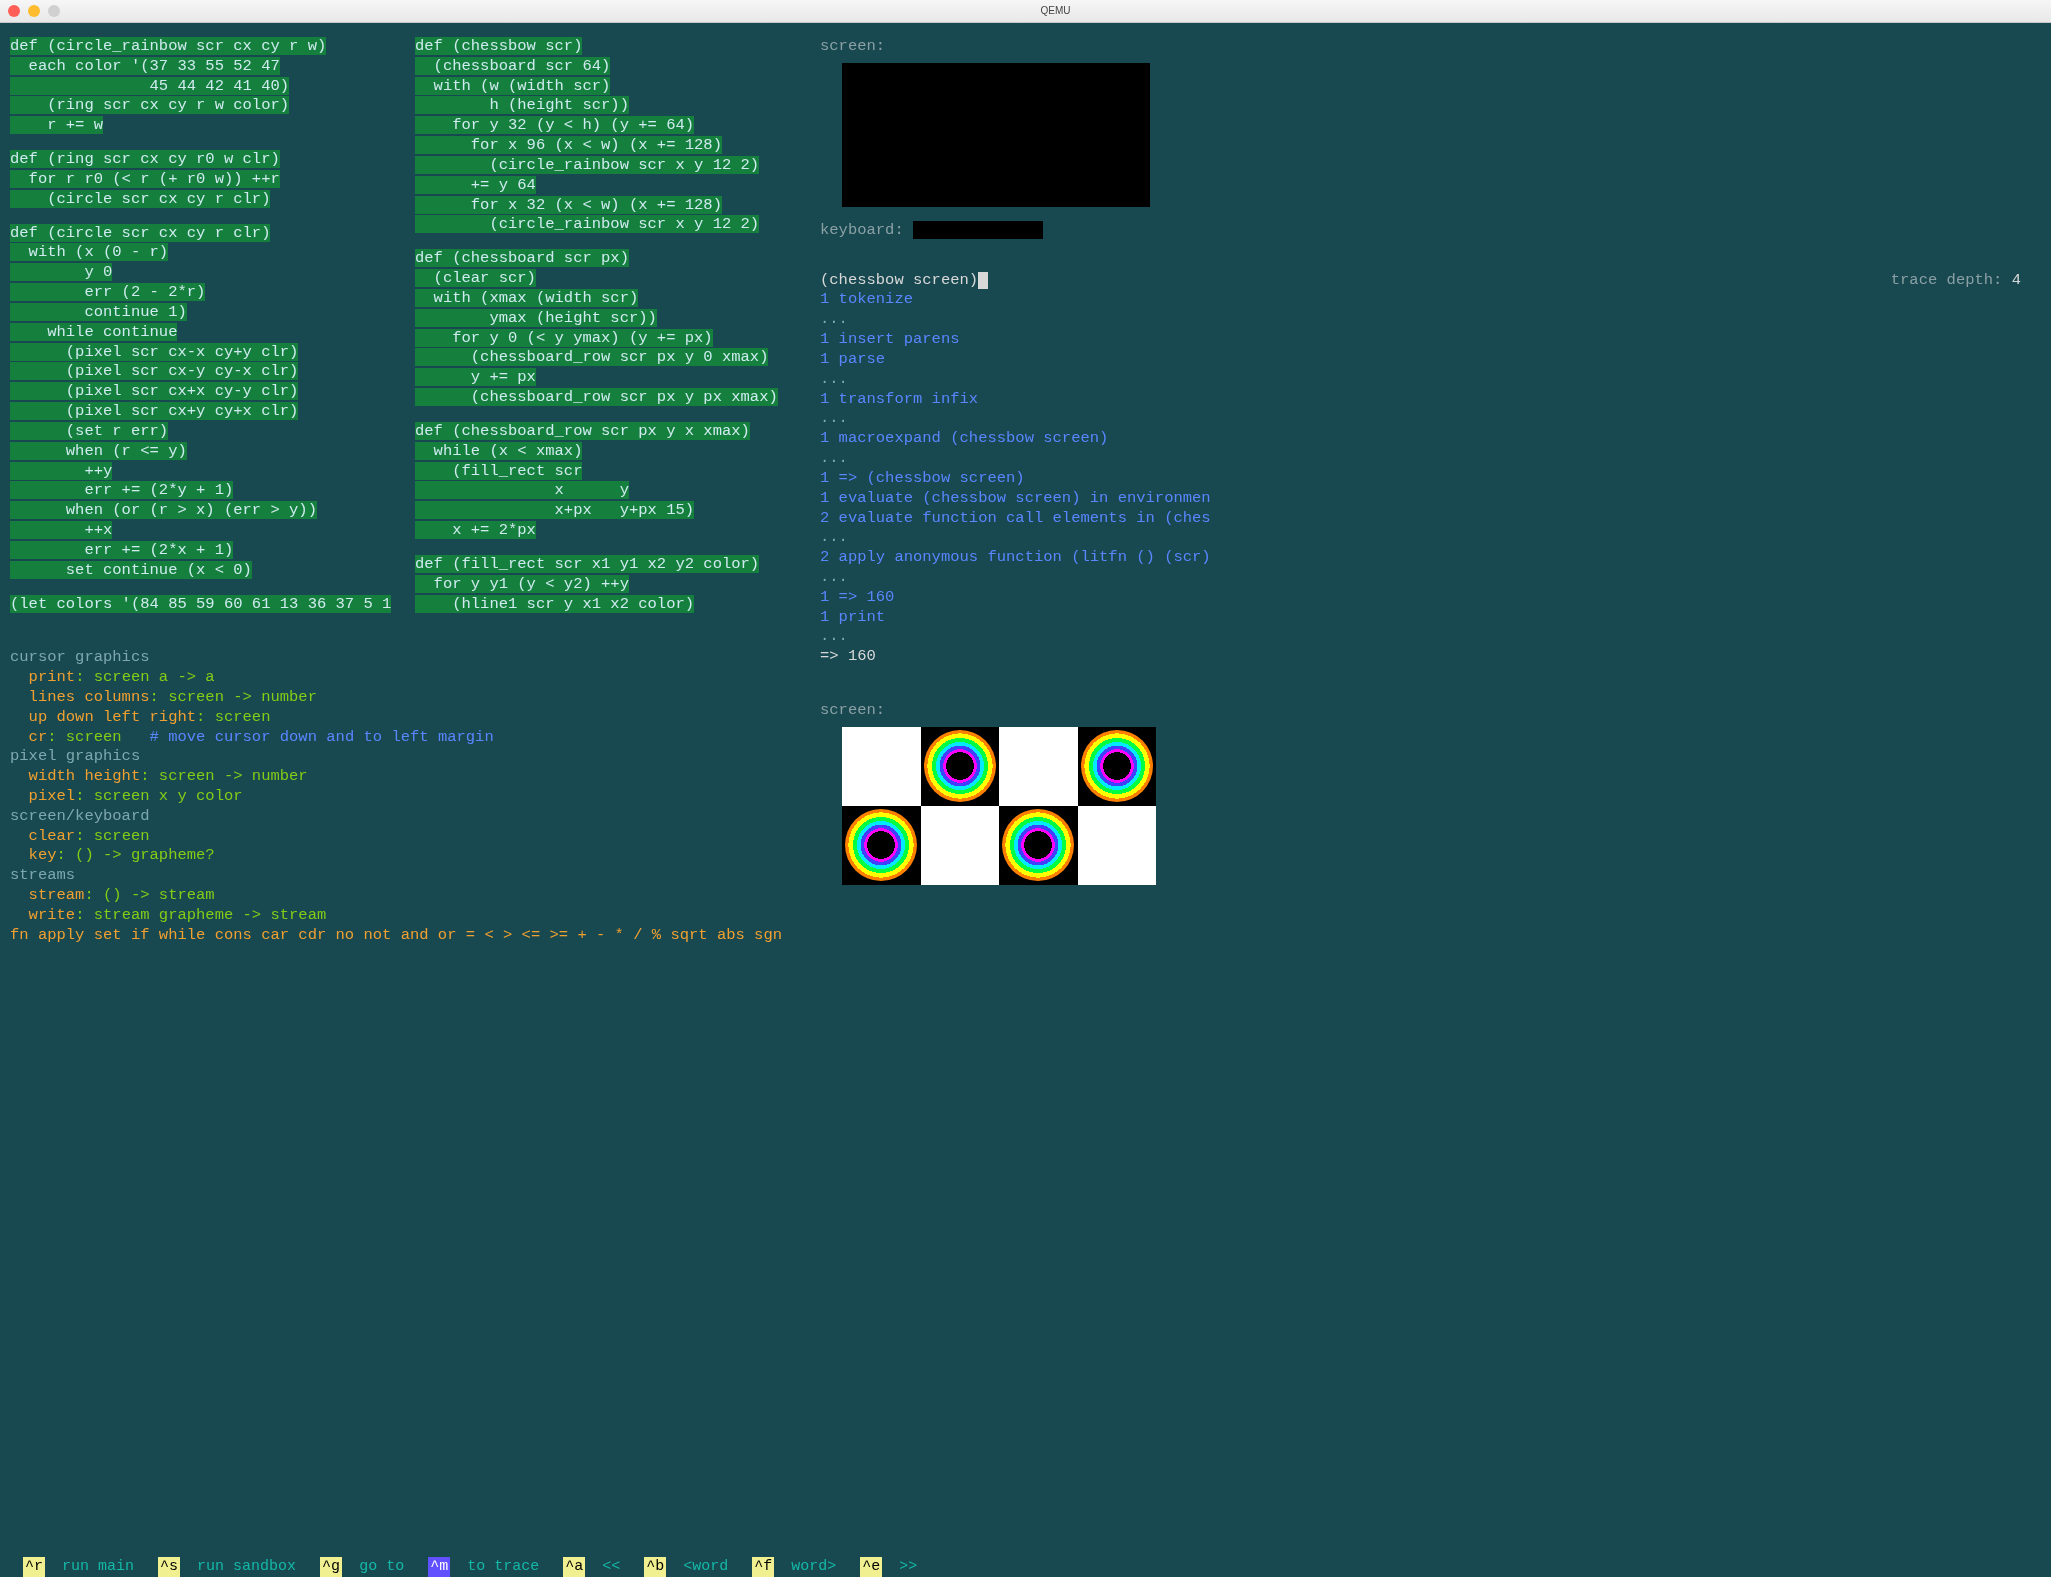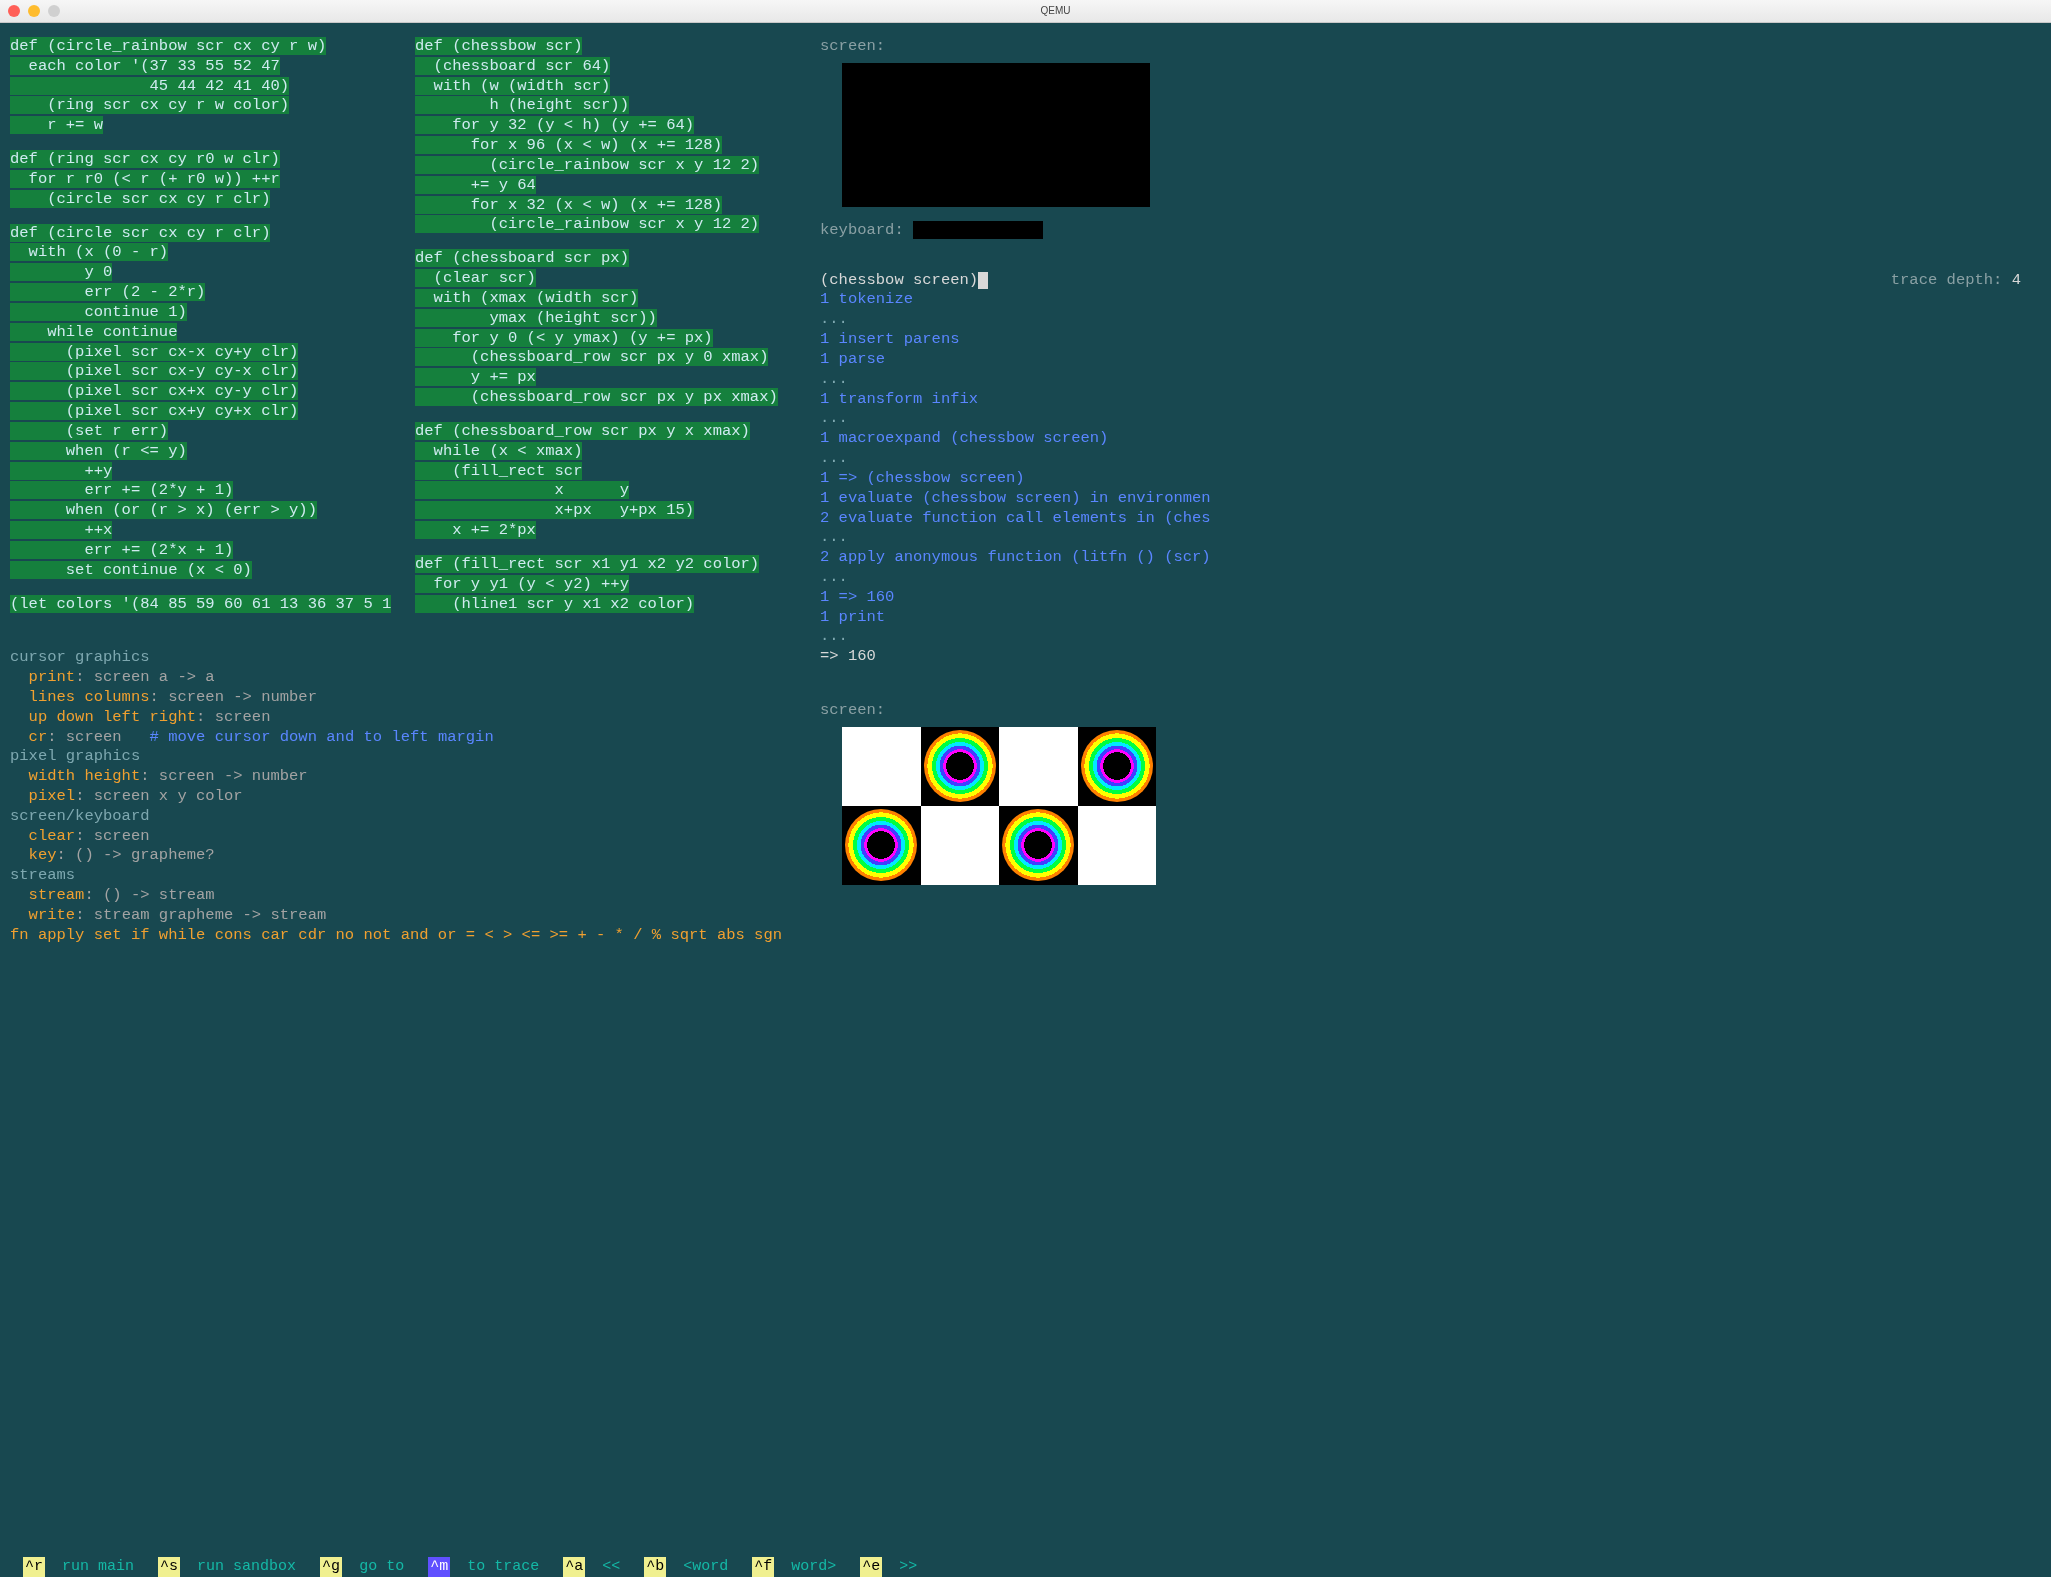--- a/index.html
+++ b/index.html
@@ -40,21 +40,21 @@
   .colB { width: 405px; }
   .right { flex:1; padding: 14px 10px 4px 10px; position:relative; }
 
   .codeblk { white-space: pre; margin-bottom: 14px; }
   .hl { background: #15803d; color: #cfeaf0; padding: 0 0; box-decoration-break: clone; }
   .help { white-space: pre; margin-top: 10px; }
   .dim { color: #7ea8b0; }
   .fn  { color: #f0a030; }
   .comment { color: #5a86ff; }
   .kw { color: #f0a030; }
-  .plain { color:#a3a3a3;text-align:right; }
+  .plain { color:#84cc16;text-align:right; }
 
   .blackbox { background:#000; }
   .screenbox { width:308px; height:144px; margin: 6px 0 14px 22px; }
 
   .kblabel { color:#8aa0a4; }
   .kbblack { display:inline-block; background:#000; width:130px; height:18px; vertical-align:middle; }
 
   .repl { margin-top:10px; white-space:pre; }
   .replin { color:#d8d8d8; }
   .cursor { display:inline-block; background:#d8d8d8; width:10px; height:17px; vertical-align:text-bottom; }

